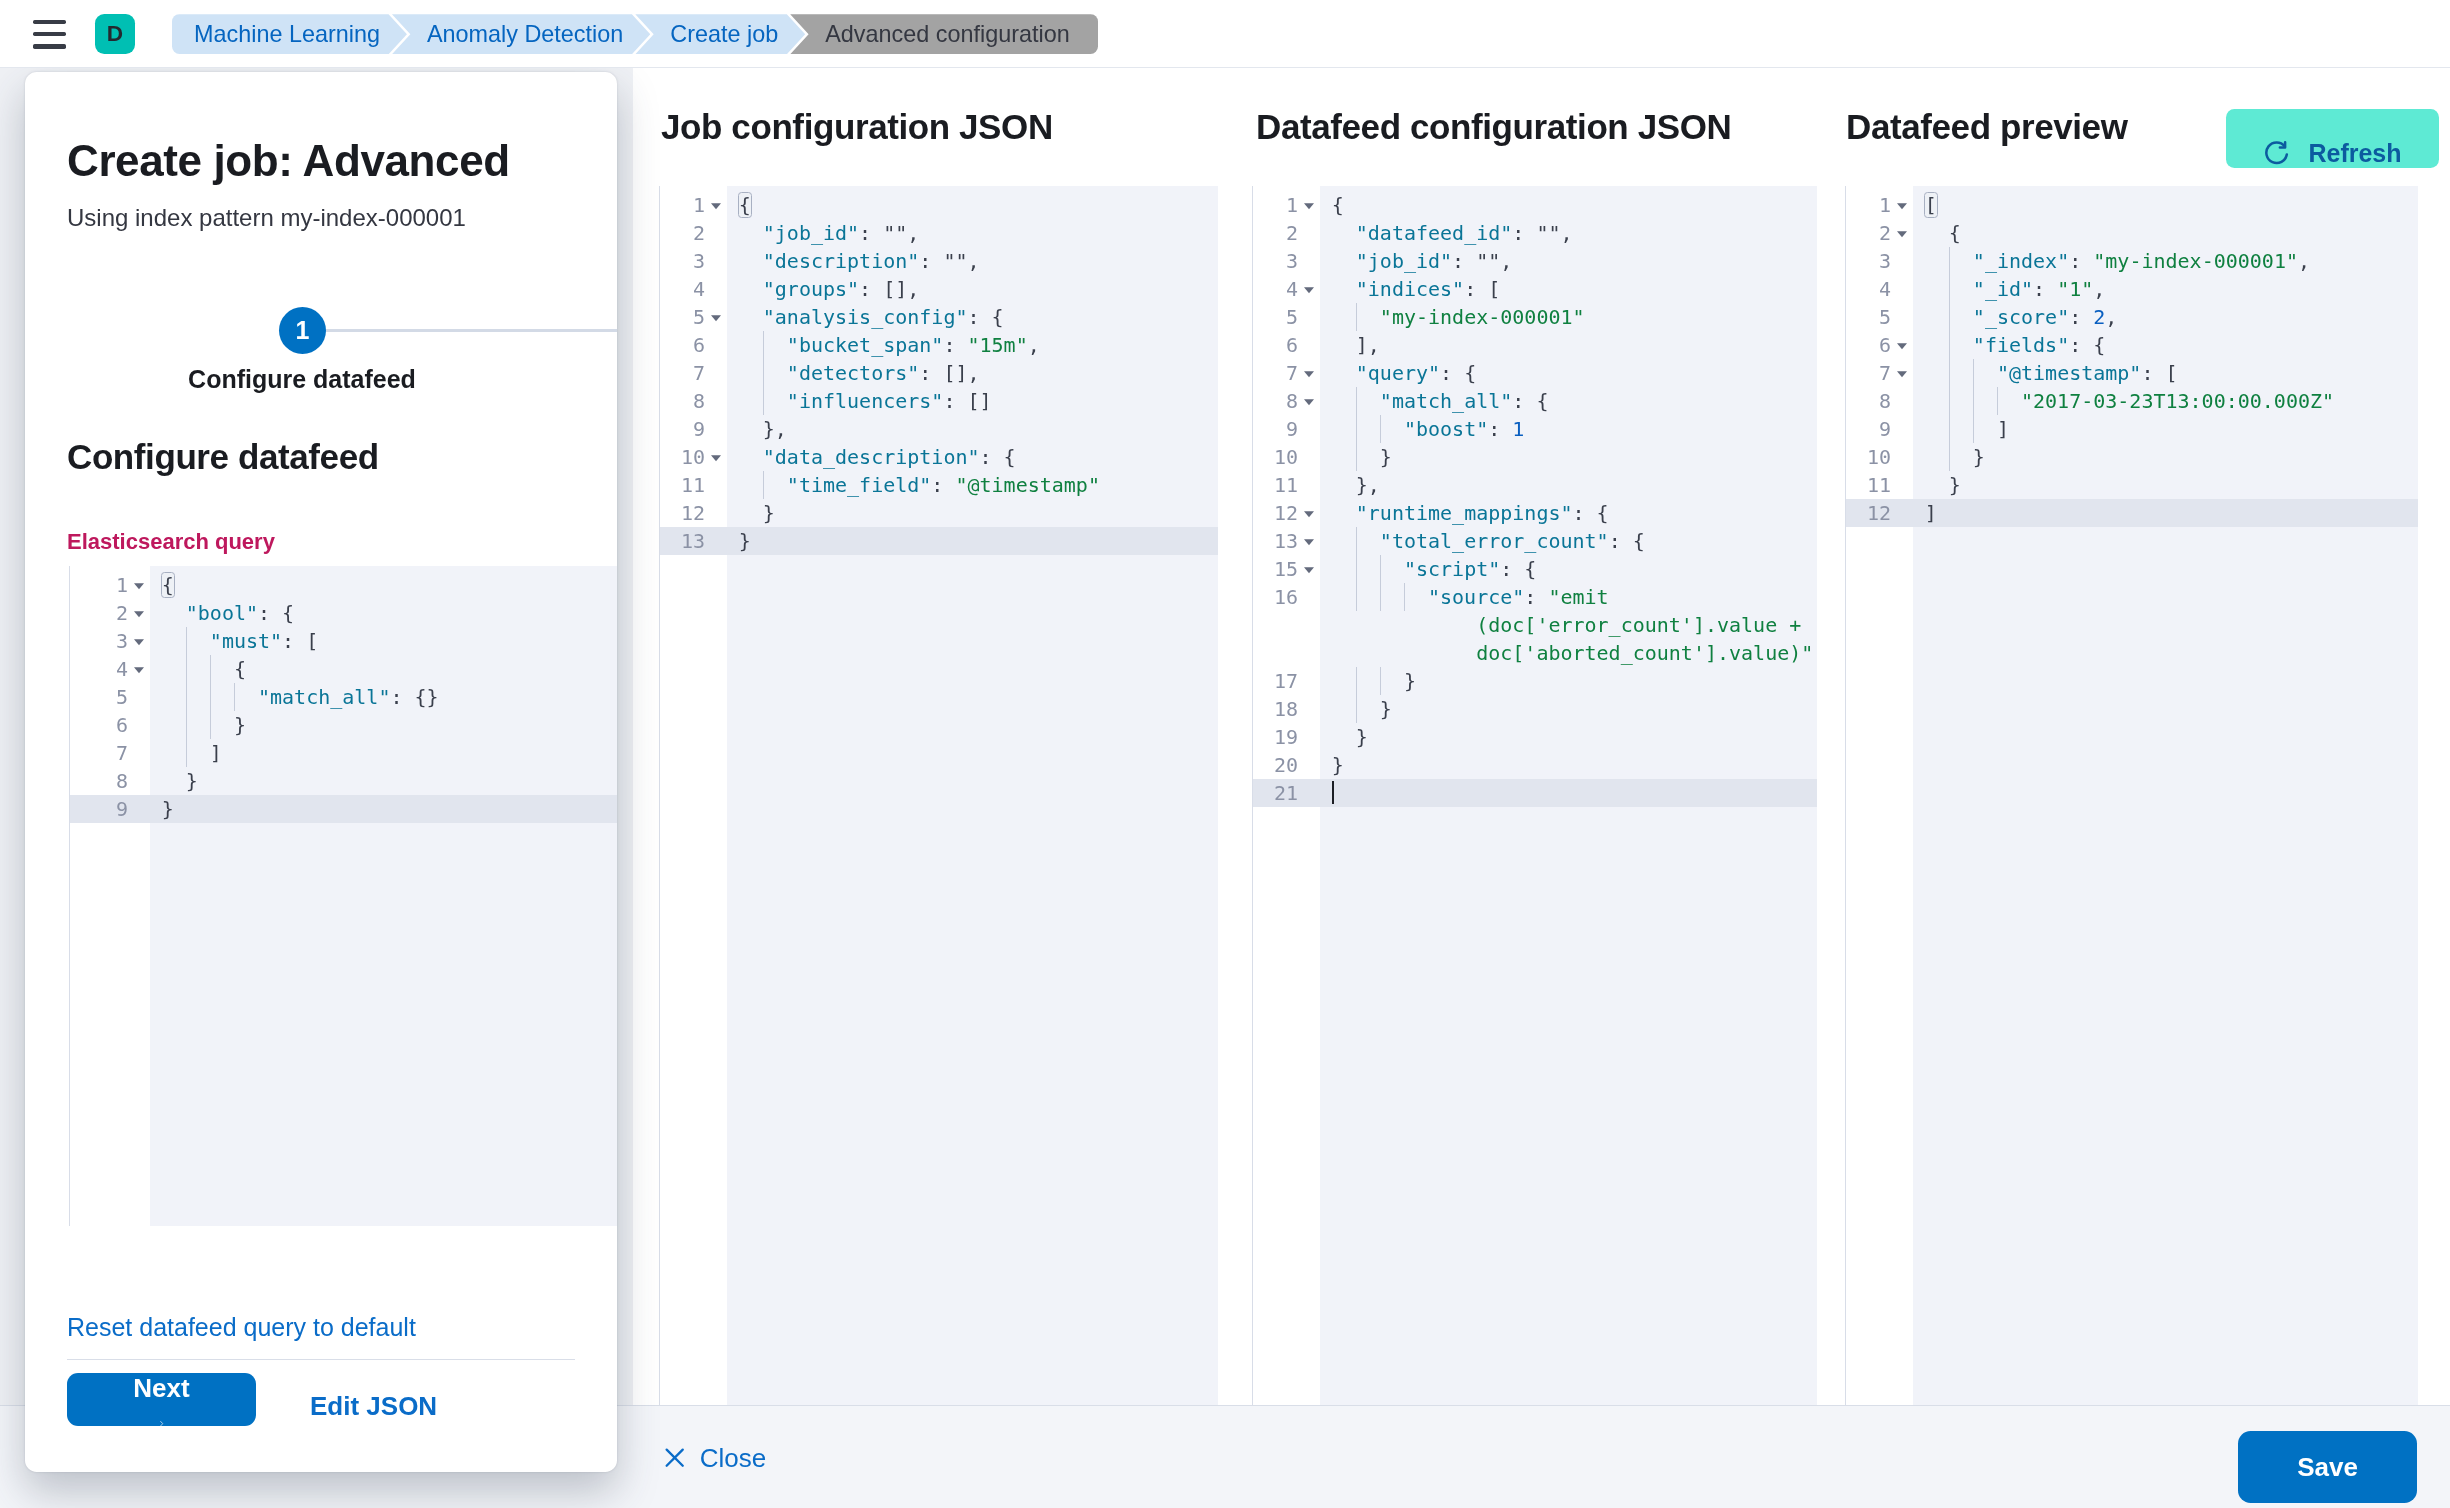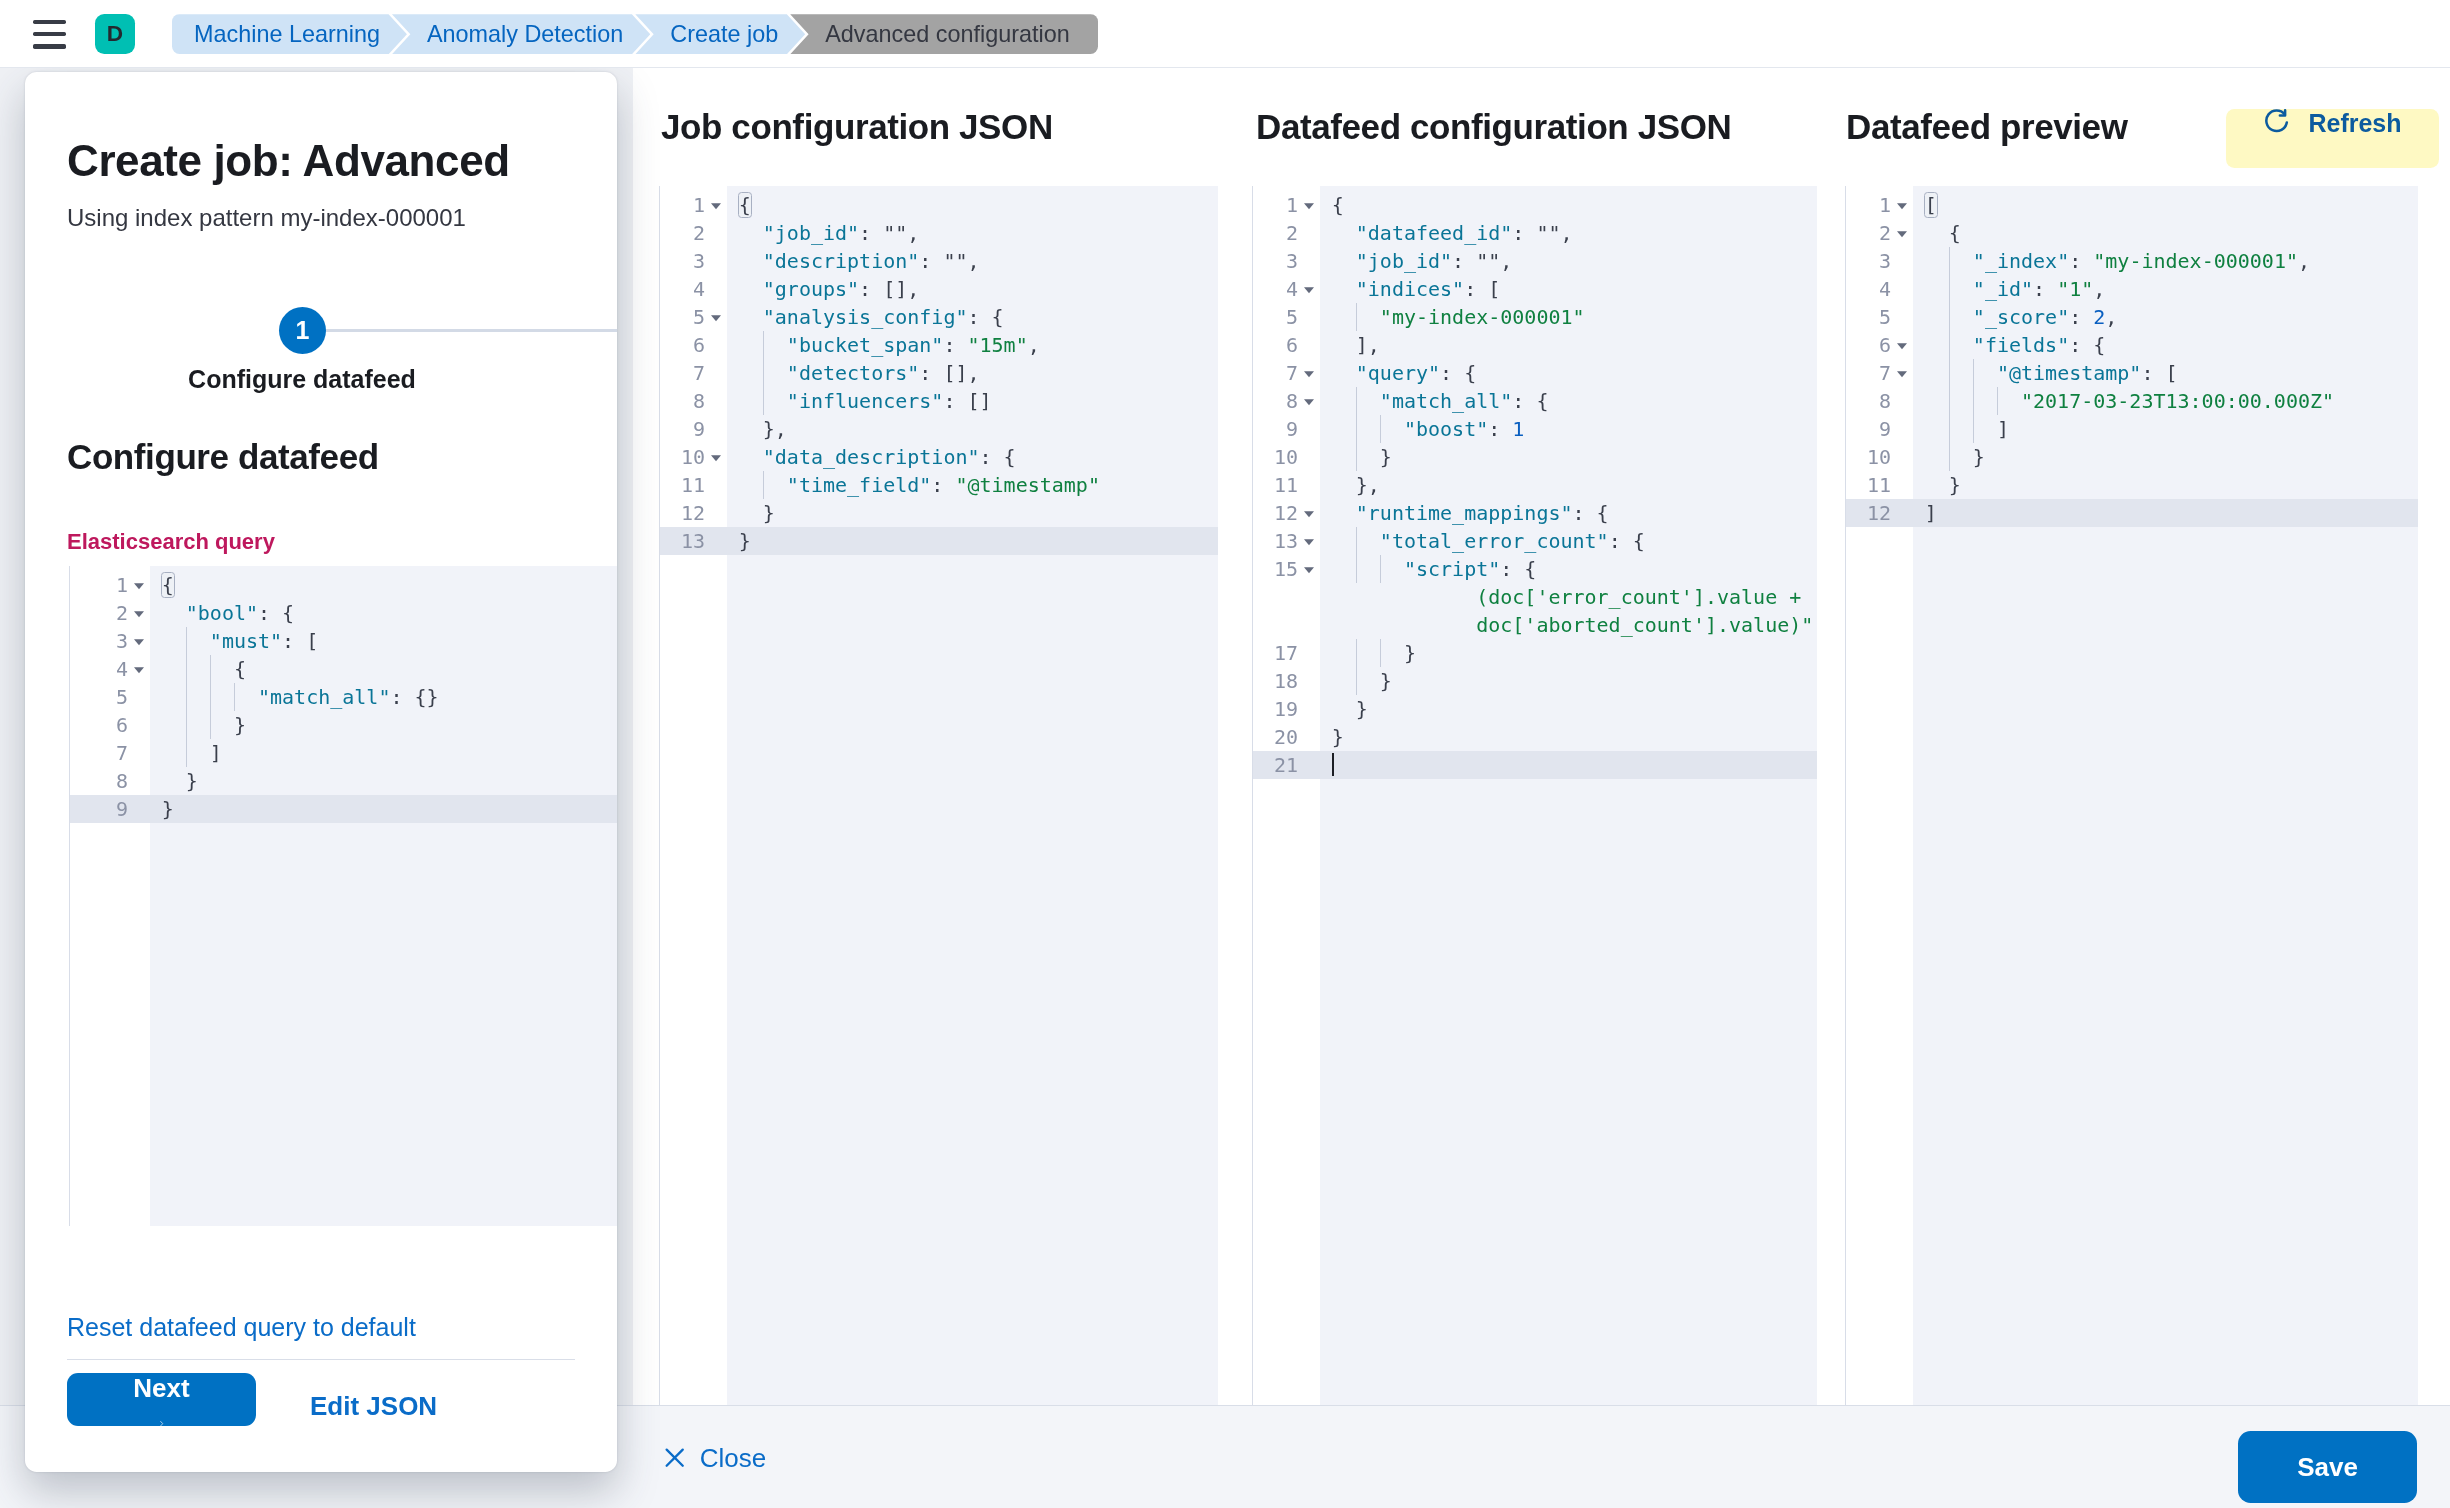--- a/index.html
+++ b/index.html
@@ -18,21 +18,21 @@
     clip-path:polygon(0 0, calc(100% - 18.4px) 0, 100% 50%, calc(100% - 18.4px) 100%, 0 100%, 18.4px 50%); }
   .crumb.first { margin-left:0; padding-left:22px; border-radius:7.5px 0 0 7.5px;
     clip-path:polygon(0 0, calc(100% - 18.4px) 0, 100% 50%, calc(100% - 18.4px) 100%, 0 100%); }
   .crumb.current { background:#a3a3a3; color:#343741; cursor:default; padding-right:28.5px; border-radius:0 7.5px 7.5px 0;
     clip-path:polygon(0 0, 100% 0, 100% 100%, 0 100%, 18.4px 50%); }
   
   .main-bg { position:absolute; left:0; top:68px; width:2450px; height:1337px; background:#fff; }
   .left-strip { position:absolute; left:0; top:68px; width:633px; height:1337px; background:#eff1f5; }
   
   .col-title { position:absolute; top:107px; font-size:35px; font-weight:700; color:#1a1c21; letter-spacing:-0.4px; }
-  .refresh-btn { position:absolute; left:2226px; top:109px; width:213px; height:59px; border-radius:8.4px; background:#fef9c3; border:none; display:flex; align-items:flex-start; justify-content:center; gap:18px; color:#0c5b9f; font-size:25px; font-weight:600; font-family:inherit; cursor:pointer; }
+  .refresh-btn { position:absolute; left:2226px; top:109px; width:213px; height:59px; border-radius:8.4px; background:#5eead4; border:none; display:flex; align-items:flex-end; justify-content:center; gap:18px; color:#0c5b9f; font-size:25px; font-weight:600; font-family:inherit; cursor:pointer; }
   
   .editor { position:absolute; top:186px; height:1219px; border-left:1.7px solid #d8dde8; overflow:hidden;
     font-family:"DejaVu Sans Mono", monospace; font-size:20px; line-height:28px; padding-top:5px;
     background:linear-gradient(90deg, #ffffff var(--gw), #f1f3f9 var(--gw)); --gw:67px; }
   .crow { display:flex; height:28px; }
   .crow.active { background:#e1e5ee; }
   .gut { flex:0 0 var(--gw); display:flex; justify-content:flex-end; color:#8b92a5; }
   .lnum { text-align:right; }
   .foldslot { width:22px; display:flex; align-items:center; justify-content:center; }
   .foldslot.has::after { content:''; width:0; height:0; border:5px solid transparent; border-top:6.7px solid #636a7c; transform:translateY(3.3px); }
@@ -287,20 +287,27 @@
       </div>
       <div class="crow">
         <span class="gut">
           <span class="lnum">15</span>
           <span class="foldslot has"></span>
         </span>
         <span class="cline"><span class="sp" style="width: 2ch;"></span><span class="guide"></span><span class="guide"></span><span class="tk-k">"script"</span><span class="tk-p">: {</span></span>
       </div>
       <div class="crow">
         <span class="gut">
+          <span class="lnum">16</span>
+          <span class="foldslot"></span>
+        </span>
+        <span class="cline"><span class="sp" style="width: 2ch;"></span><span class="guide"></span><span class="guide"></span><span class="guide"></span><span class="tk-k">"source"</span><span class="tk-p">: </span><span class="tk-s">"emit</span></span>
+      </div>
+      <div class="crow">
+        <span class="gut">
           <span class="lnum"></span>
           <span class="foldslot"></span>
         </span>
         <span class="cline"><span class="sp" style="width: 12ch;"></span><span class="tk-s">(doc['error_count'].value +</span></span>
       </div>
       <div class="crow">
         <span class="gut">
           <span class="lnum"></span>
           <span class="foldslot"></span>
         </span>

